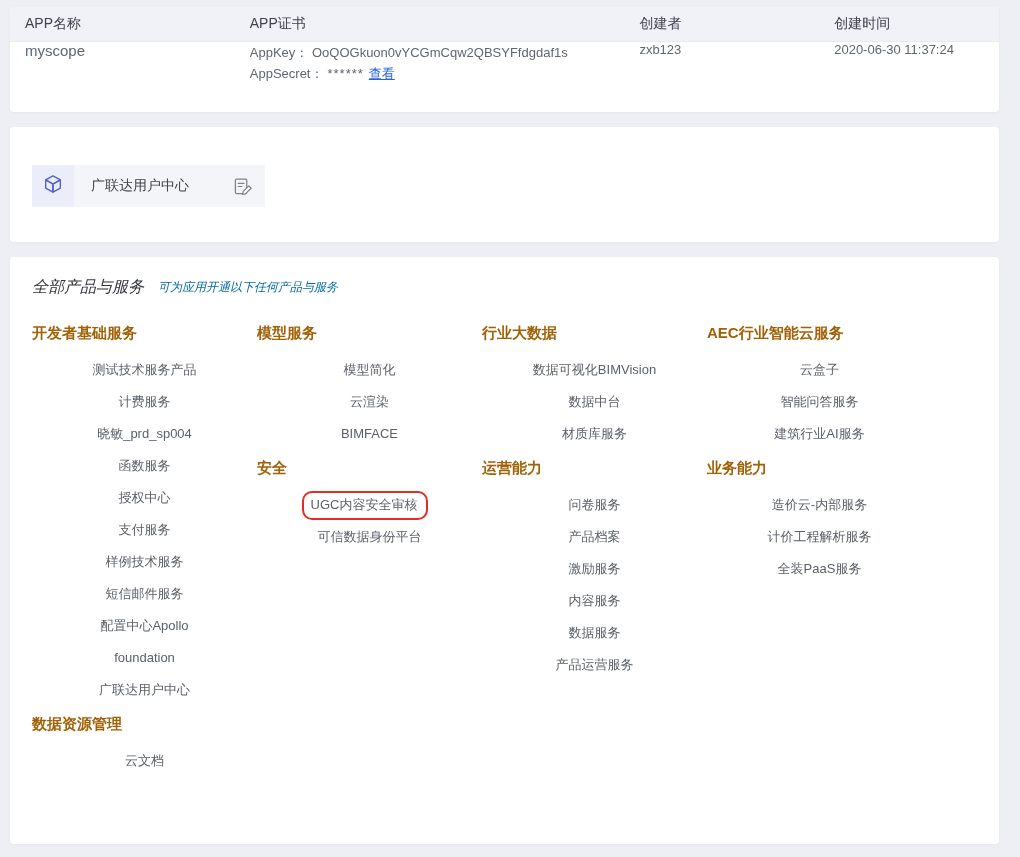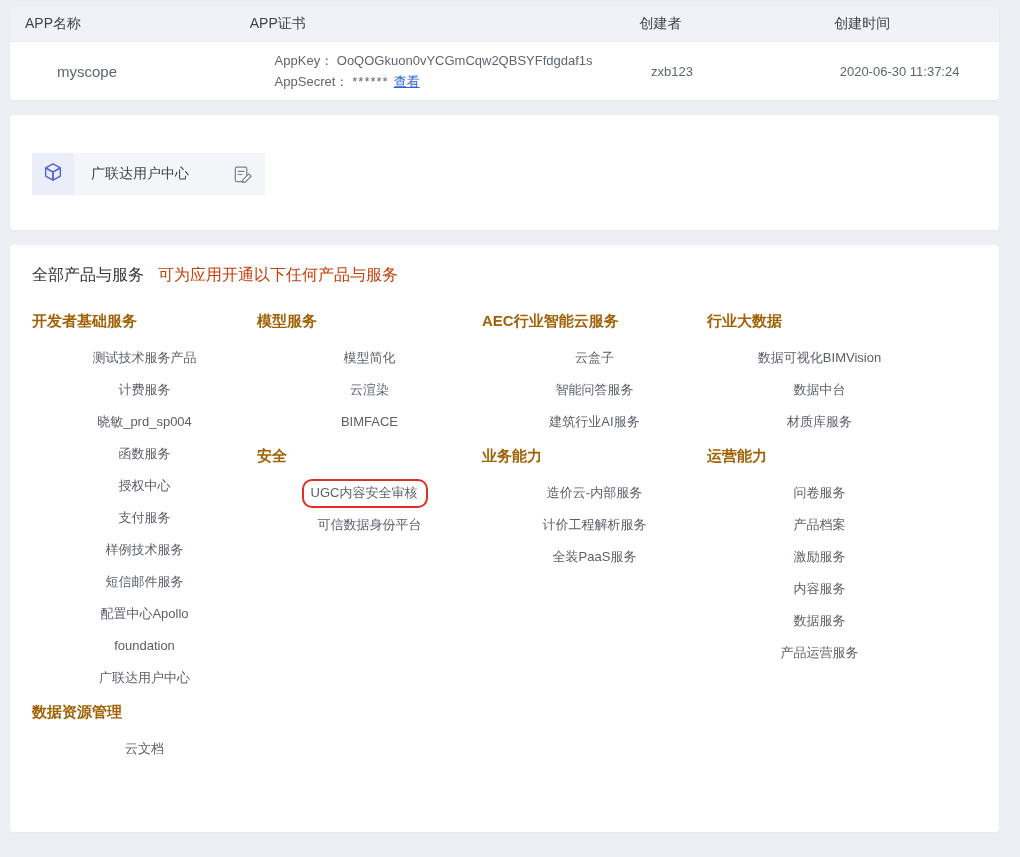--- a/index.html
+++ b/index.html
@@ -24,25 +24,23 @@
     height: 35px;
     align-items: center;
     background: #f1f2f8;
     border-radius: 4px 4px 0 0;
     border-bottom: 1px solid #e9eaf0;
     font-size: 14px;
     color: #3f434d;
   }
   .tbl-row {
     display: flex;
-    height: 58px;
-    align-items: center;
+    height: 70px;
     font-size: 13px;
     color: #5f6670;
-    margin-left: 32px;
   }
   .c1 { width: 225px; padding: 0 15px; }
   .c2 { width: 390px; padding: 0 15px; }
   .c3 { width: 195px; padding: 0 15px; }
   .c4 { width: 180px; padding: 0 15px; }
   .app-name-cell { font-size: 15px; }
   .cred-line { line-height: 21px; white-space: nowrap; }
   .view-link {
     color: #2a62d9;
     text-decoration: underline;
@@ -67,22 +65,22 @@
     width: 42px; height: 42px;
     background: #ebedf8;
     display: flex; align-items: center; justify-content: center;
     flex: none;
   }
   .chip-label { flex: 1; padding-left: 17px; font-size: 14px; color: #3c4049; }
   .chip-edit { margin-right: 13px; display: flex; align-items: center; cursor: pointer; }
 
   
   .all-card { min-height: 587px; padding: 20px 22px 30px 22px; }
-  .all-head { display: flex; align-items: center; }
-  .all-subtitle { font-size: 16px; color: #c2410c; margin-left: 14px; }
+  .all-head { display: flex; align-items: center; font-style: italic; }
+  .all-subtitle { font-size: 12px; color: #0369a1; margin-left: 14px; }
   .prod-grid { display: flex; margin-top: 26px; }
   .prod-col { width: 225px; flex: none; }
   .prod-group { margin-bottom: 0; }
   .prod-group + .prod-group { }
   .prod-group-header {
     font-size: 15px;
     font-weight: bold;
     color: #a16207;
     line-height: 18px;
     margin-bottom: 21px;
@@ -183,45 +181,45 @@
             <div class="prod-item">BIMFACE</div>
           </div>
           <div class="prod-group">
             <div class="prod-group-header">安全</div>
             <div class="prod-item"><span class="highlight-box">UGC内容安全审核</span></div>
             <div class="prod-item">可信数据身份平台</div>
           </div>
         </div>
         <div class="prod-col">
           <div class="prod-group">
-            <div class="prod-group-header">AEC行业智能云服务</div>
-            <div class="prod-item">云盒子</div>
-            <div class="prod-item">智能问答服务</div>
-            <div class="prod-item">建筑行业AI服务</div>
-          </div>
-          <div class="prod-group">
-            <div class="prod-group-header">业务能力</div>
-            <div class="prod-item">造价云-内部服务</div>
-            <div class="prod-item">计价工程解析服务</div>
-            <div class="prod-item">全装PaaS服务</div>
-          </div>
-        </div>
-        <div class="prod-col">
-          <div class="prod-group">
             <div class="prod-group-header">行业大数据</div>
             <div class="prod-item">数据可视化BIMVision</div>
             <div class="prod-item">数据中台</div>
             <div class="prod-item">材质库服务</div>
           </div>
           <div class="prod-group">
             <div class="prod-group-header">运营能力</div>
             <div class="prod-item">问卷服务</div>
             <div class="prod-item">产品档案</div>
             <div class="prod-item">激励服务</div>
             <div class="prod-item">内容服务</div>
             <div class="prod-item">数据服务</div>
             <div class="prod-item">产品运营服务</div>
           </div>
         </div>
+        <div class="prod-col">
+          <div class="prod-group">
+            <div class="prod-group-header">AEC行业智能云服务</div>
+            <div class="prod-item">云盒子</div>
+            <div class="prod-item">智能问答服务</div>
+            <div class="prod-item">建筑行业AI服务</div>
+          </div>
+          <div class="prod-group">
+            <div class="prod-group-header">业务能力</div>
+            <div class="prod-item">造价云-内部服务</div>
+            <div class="prod-item">计价工程解析服务</div>
+            <div class="prod-item">全装PaaS服务</div>
+          </div>
+        </div>
       </div>
   </div>
 
 </div>
 
 </body></html>

